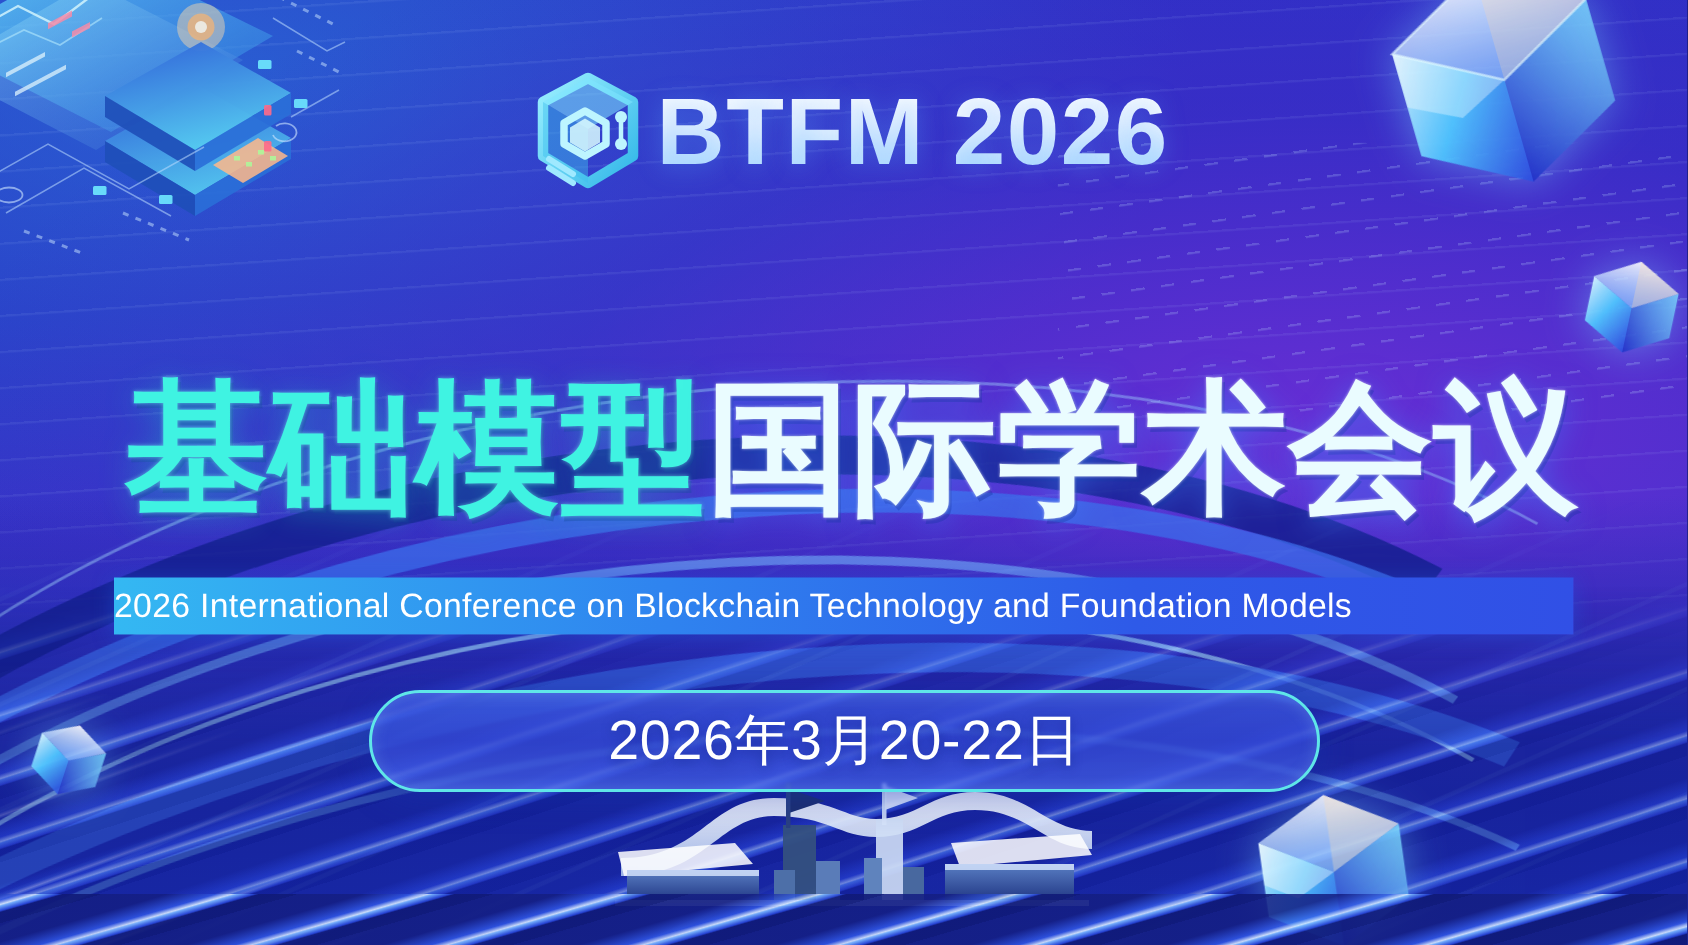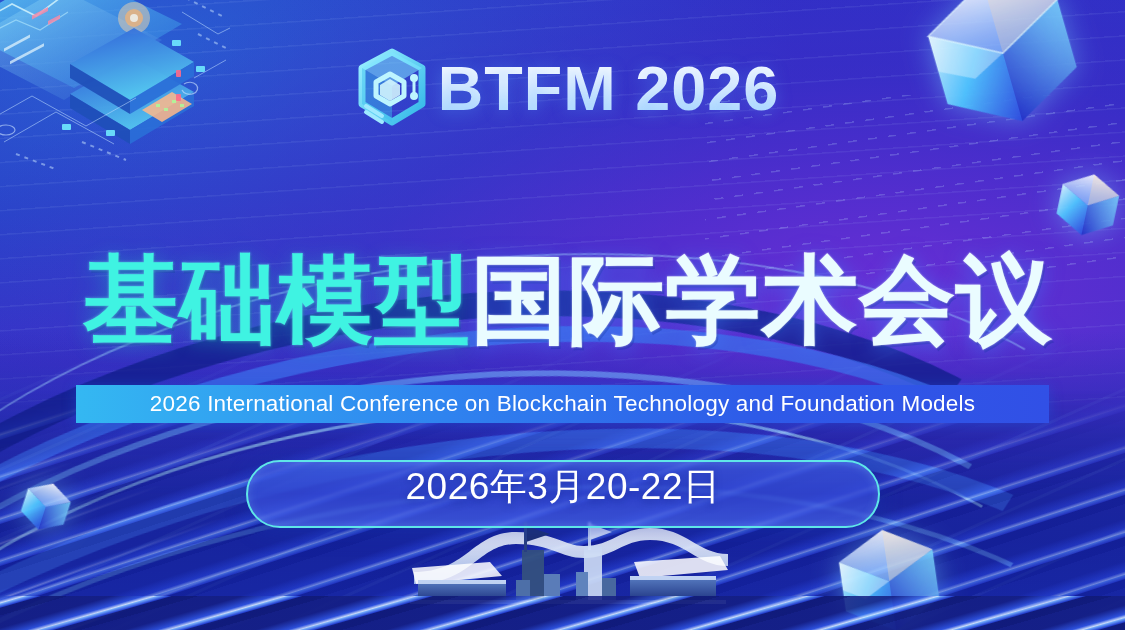--- a/index.html
+++ b/index.html
@@ -172,37 +172,37 @@
     text-shadow:
       0 0 3px rgba(120,255,245,.6),
       0 3px 20px rgba(30,190,200,.45),
       2px 3px 0 rgba(20,60,150,.35);
   }
 
   .subtitle-bar{
     position:absolute; left:76px; top:385px;
     width:973px; height:38px;
     background:linear-gradient(90deg,#34b8f2 0%, #2f83ef 38%, #2e5ae8 70%, #3150e6 100%);
-    display:flex; align-items:center; justify-content:center;
+    display:flex; align-items:center; justify-content:flex-start;
     box-shadow:0 2px 14px rgba(30,90,220,.45);
   }
   .subtitle-bar span{
     color:#ffffff;
     font-size:22.5px;
     letter-spacing:.2px;
     white-space:nowrap;
   }
 
   .pill{
     position:absolute; left:246px; top:460px;
     width:634px; height:68px;
     border:2px solid #5fe6e8;
     border-radius:34px;
     background:linear-gradient(180deg, rgba(62,92,226,.72) 0%, rgba(52,74,214,.78) 50%, rgba(70,98,232,.72) 100%);
-    display:flex; align-items:center; justify-content:flex-start;
+    display:flex; align-items:center; justify-content:center;
     gap:46px;
     box-shadow:0 4px 22px rgba(20,50,170,.45), inset 0 1px 10px rgba(160,220,255,.22);
     backdrop-filter:blur(1px);
     flex-direction:column;
   }
   .pill span{
     color:#ffffff;
     font-size:37px;
     letter-spacing:.5px;
     white-space:nowrap;

